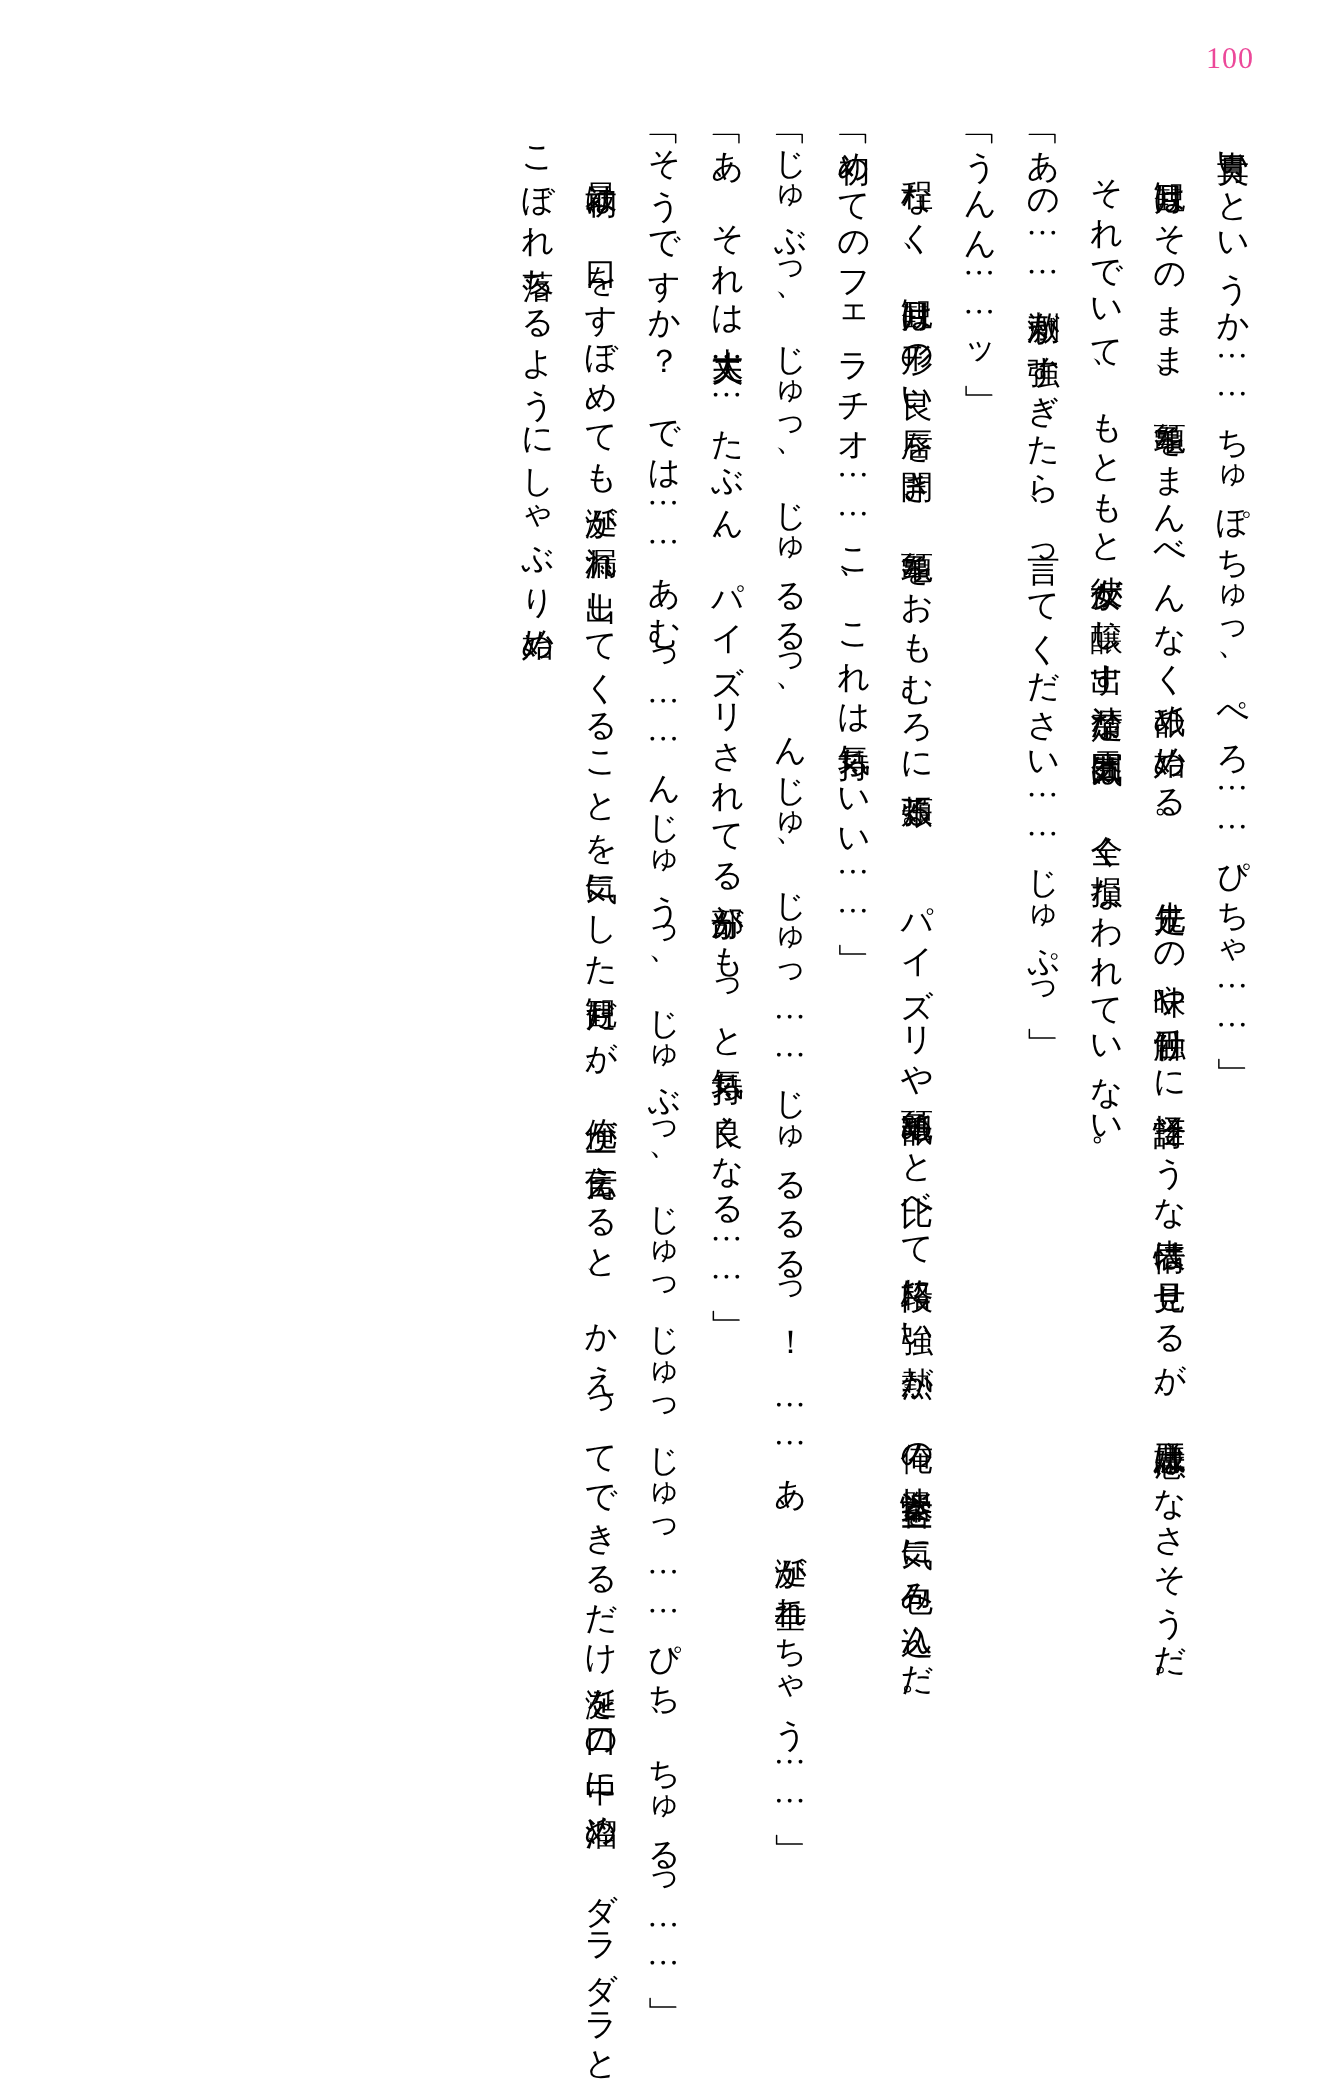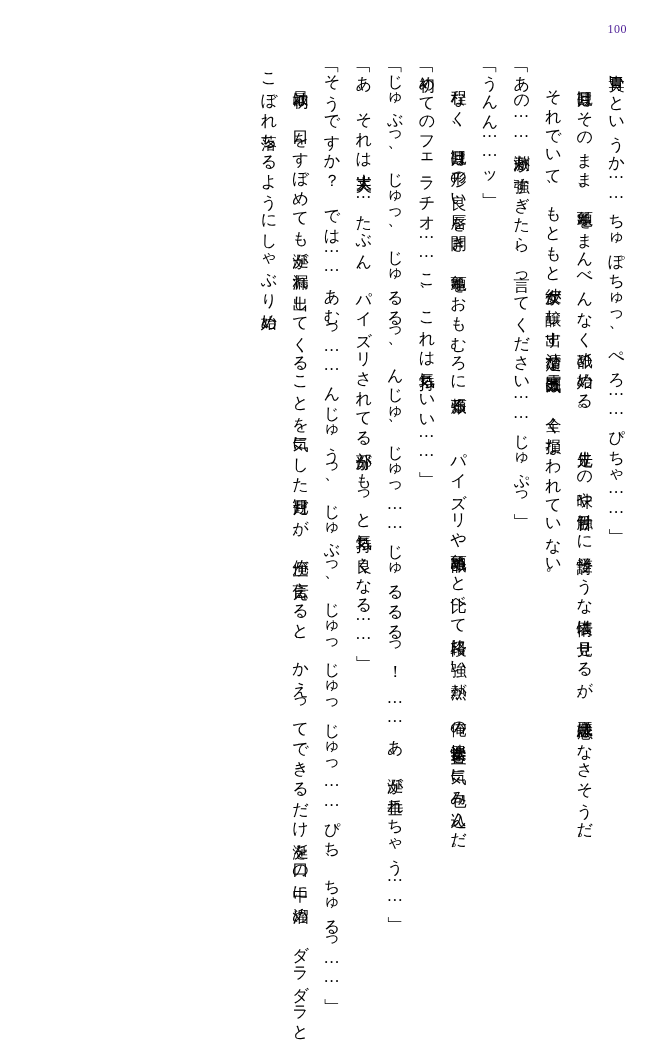--- a/index.html
+++ b/index.html
@@ -18,24 +18,24 @@
     position: relative;
     width: 669px;
     height: 1050px;
     background: #ffffff;
     box-sizing: border-box;
   }
   .page-number {
     position: absolute;
     top: 22px;
     right: 42px;
-    font-size: 12px;
+    font-size: 15px;
     letter-spacing: 0.5px;
     font-family: "Liberation Serif", "DejaVu Serif", serif;
-    color: #4c1d95;
+    color: #ec4899;
   }
   .text-block {
     position: absolute;
     top: 62px;
     right: 38px;
     left: 24px;
     bottom: 16px;
     writing-mode: vertical-rl;
     text-orientation: upright;
     font-size: 16.2px;

